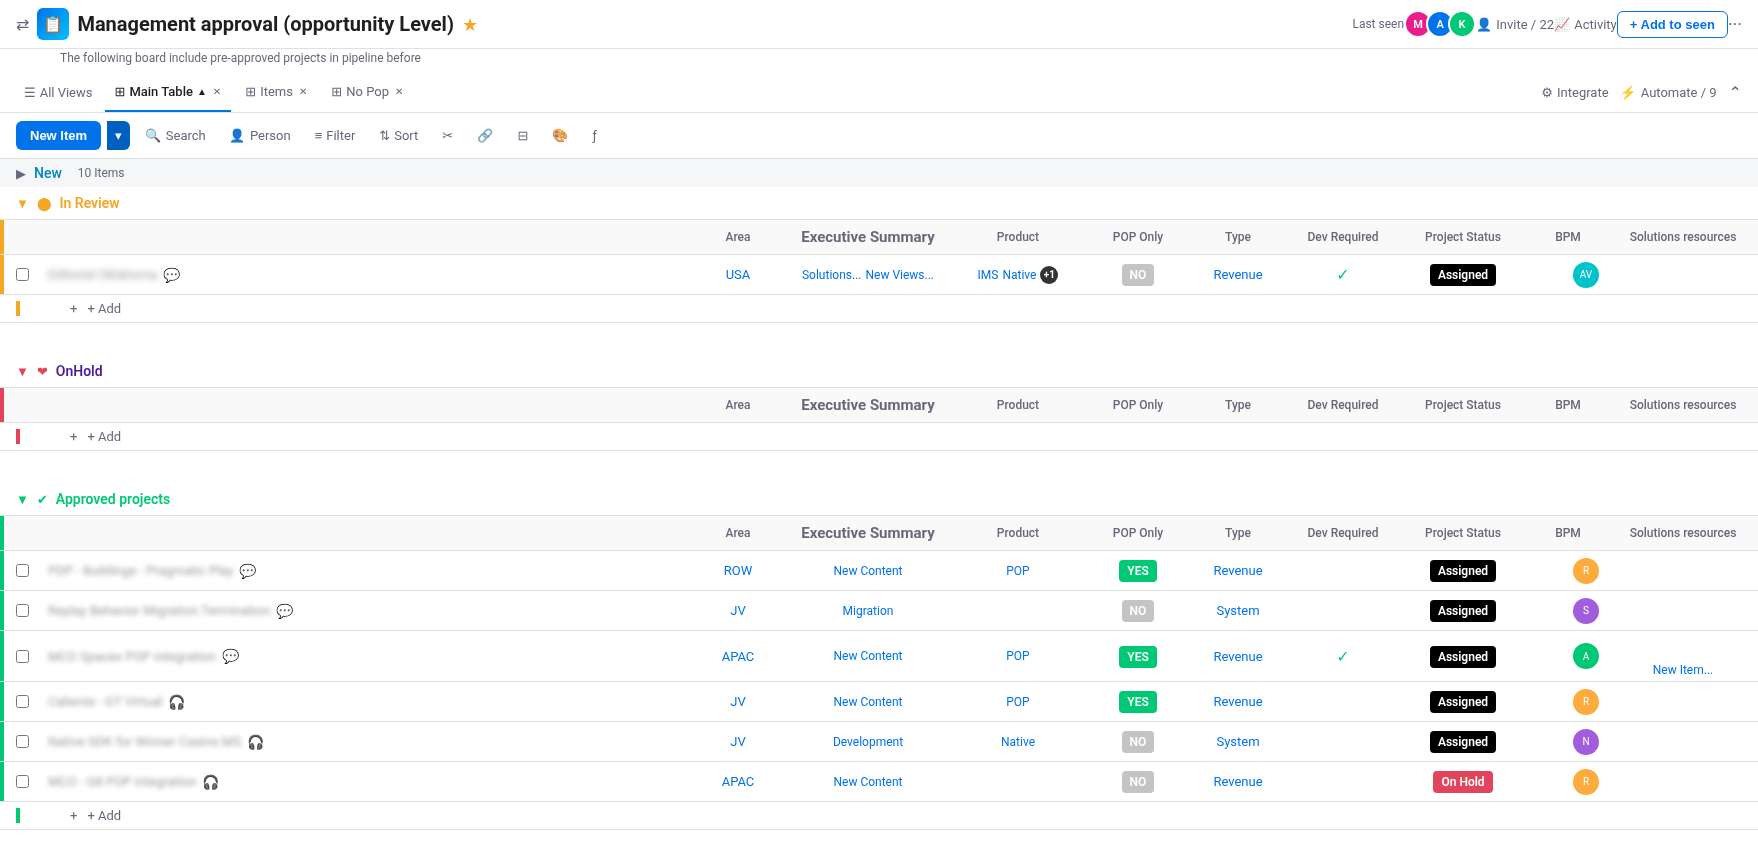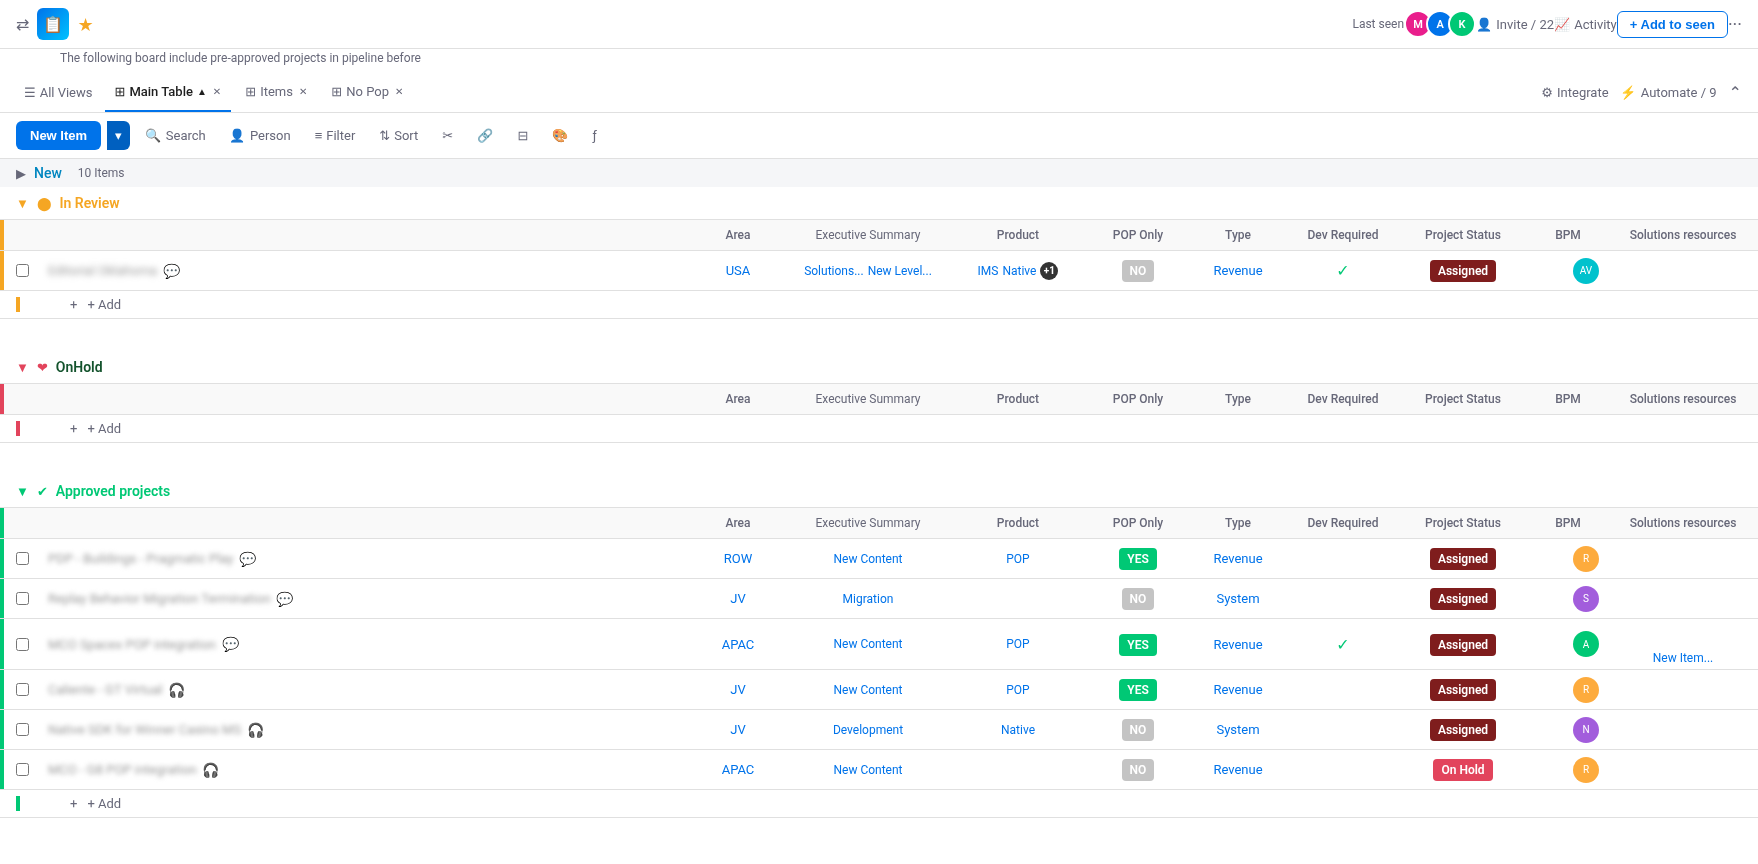--- a/index.html
+++ b/index.html
@@ -44,29 +44,29 @@
 
     
     .group-new { background: #f5f6f8; padding: 6px 16px; display: flex; align-items: center; gap: 8px; }
     .group-count { font-size: 12px; color: #676879; margin-left: 8px; }
 
     .group-section { margin-bottom: 8px; }
 
     .group-header { display: flex; align-items: center; gap: 8px; padding: 8px 16px; }
     .group-name { font-size: 14px; font-weight: 600; cursor: pointer; }
     .group-name-review { color: #f5a623; }
-    .group-name-onhold { color: #14532d; }
+    .group-name-onhold { color: #4c1d95; }
     .group-name-approved { color: #00c875; }
 
     
     .col-headers { display: flex; align-items: center; border-top: 1px solid #e0e0e0; border-bottom: 1px solid #e0e0e0; background: #f9f9f9; }
     .col-check { width: 40px; min-width: 40px; }
     .col-item-name { flex: 1; min-width: 200px; padding: 8px 12px; font-size: 12px; color: #676879; font-weight: 500; }
     .col-area { width: 100px; padding: 8px 8px; font-size: 12px; color: #676879; font-weight: 500; text-align: center; }
-    .col-exec { width: 160px; padding: 8px 8px; font-size: 12px; color: #676879; font-weight: 400; text-align: center; }
+    .col-exec { width: 160px; padding: 8px 8px; font-size: 15px; color: #676879; font-weight: 700; text-align: center; }
     .col-product { width: 140px; padding: 8px 8px; font-size: 12px; color: #676879; font-weight: 500; text-align: center; }
     .col-pop { width: 100px; padding: 8px 8px; font-size: 12px; color: #676879; font-weight: 500; text-align: center; }
     .col-type { width: 100px; padding: 8px 8px; font-size: 12px; color: #676879; font-weight: 500; text-align: center; }
     .col-dev { width: 110px; padding: 8px 8px; font-size: 12px; color: #676879; font-weight: 500; text-align: center; }
     .col-status { width: 130px; padding: 8px 8px; font-size: 12px; color: #676879; font-weight: 500; text-align: center; }
     .col-bpm { width: 80px; padding: 8px 8px; font-size: 12px; color: #676879; font-weight: 500; text-align: center; }
     .col-solutions { width: 150px; padding: 8px 8px; font-size: 12px; color: #676879; font-weight: 500; text-align: center; }
 
     
     .table-row { display: flex; align-items: center; border-bottom: 1px solid #e0e0e0; min-height: 40px; }
@@ -83,21 +83,21 @@
     .row-product { width: 140px; padding: 8px 4px; font-size: 13px; color: #0073ea; text-align: center; display: flex; align-items: center; justify-content: center; gap: 4px; flex-wrap: wrap; }
     .product-tag { color: #0073ea; font-size: 12px; cursor: pointer; }
     .badge-black { background: #333; color: white; border-radius: 50%; width: 18px; height: 18px; font-size: 10px; display: inline-flex; align-items: center; justify-content: center; font-weight: 700; }
     .row-pop { width: 100px; padding: 4px; text-align: center; }
     .pop-yes { background: #00c875; color: white; border-radius: 4px; padding: 4px 8px; font-size: 12px; font-weight: 600; }
     .pop-no { background: #c4c4c4; color: white; border-radius: 4px; padding: 4px 8px; font-size: 12px; font-weight: 600; }
     .row-type { width: 100px; padding: 8px 4px; font-size: 13px; color: #0073ea; text-align: center; }
     .row-dev { width: 110px; padding: 8px 4px; text-align: center; }
     .checkmark { color: #00c875; font-size: 16px; }
     .row-status { width: 130px; padding: 4px; text-align: center; }
-    .status-assigned { background: #7f1d1d; color: white; border-radius: 4px; padding: 4px 8px; font-size: 12px; font-weight: 600; }
+    .status-assigned { background: #000000; color: white; border-radius: 4px; padding: 4px 8px; font-size: 12px; font-weight: 600; }
     .status-onhold { background: #e2445c; color: white; border-radius: 4px; padding: 4px 8px; font-size: 12px; font-weight: 600; }
     .row-bpm { width: 80px; padding: 4px; text-align: center; display: flex; align-items: center; justify-content: center; gap: 2px; }
     .bpm-avatar { width: 26px; height: 26px; border-radius: 50%; display: flex; align-items: center; justify-content: center; font-size: 10px; font-weight: 400; color: white; margin-left: 36px; }
     .bpm-av-teal { background: #00c2cd; }
     .bpm-av-orange { background: #fdab3d; }
     .bpm-av-green { background: #00c875; }
     .bpm-av-purple { background: #a25ddc; }
     .row-solutions { width: 150px; padding: 4px; text-align: center; display: flex; align-items: center; justify-content: center; }
     .solutions-link { color: #0073ea; font-size: 12px; margin-top: 28px; }
 
@@ -111,20 +111,21 @@
     .main-content { overflow-x: auto; }
     .table-wrapper { min-width: 1400px; }
   </style>
 </head>
 <body>
 
 <div class="top-bar">
   <div class="top-bar-left">
     <span style="color:#676879;font-size:16px;cursor:pointer;">⇄</span>
     <div class="board-icon">📋</div>
+    <span class="board-title">Management approval (opportunity Level)</span>
     <span class="star-icon">★</span>
   </div>
   <div class="top-bar-right">
     <span class="last-seen-text">Last seen</span>
     <div class="avatar-group">
       <div class="avatar av1">M</div>
       <div class="avatar av2">A</div>
       <div class="avatar av3">K</div>
     </div>
     <div class="invite-btn">
@@ -248,21 +249,21 @@
         <div class="row-check">
             <input type="checkbox" style="cursor: pointer;">
           </div>
         <div class="row-name">
           <span class="row-name-blurred">Editorial Oklahoma</span>
           <span class="chat-icon">💬</span>
         </div>
         <div class="row-area">USA</div>
         <div class="row-exec">
           <span class="exec-tag">Solutions...</span>
-          <span class="exec-tag">New Level...</span>
+          <span class="exec-tag">New Views...</span>
         </div>
         <div class="row-product">
           <span class="product-tag">IMS</span>
           <span class="product-tag">Native</span>
           <span class="badge-black">+1</span>
         </div>
         <div class="row-pop">
           <span class="pop-no">NO</span>
         </div>
         <div class="row-type">Revenue</div>

